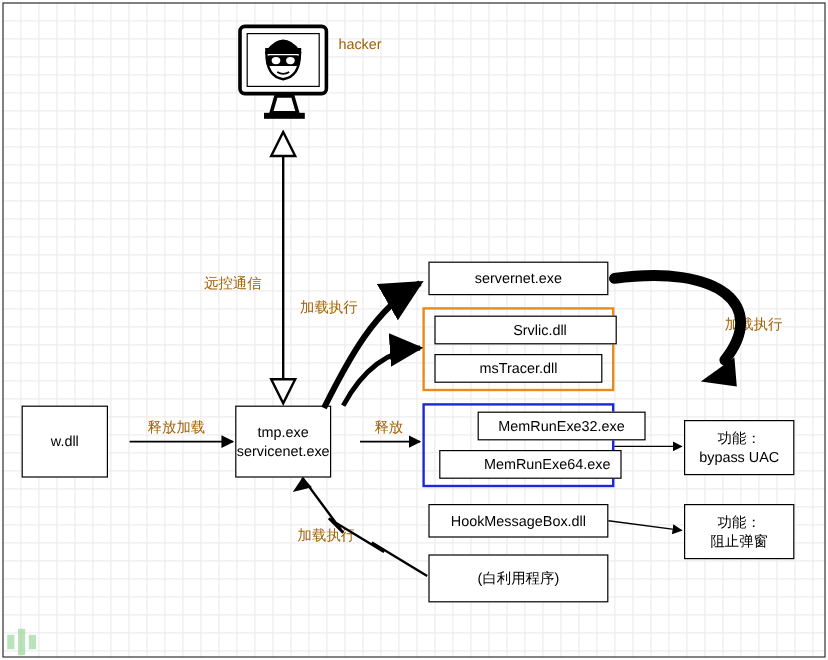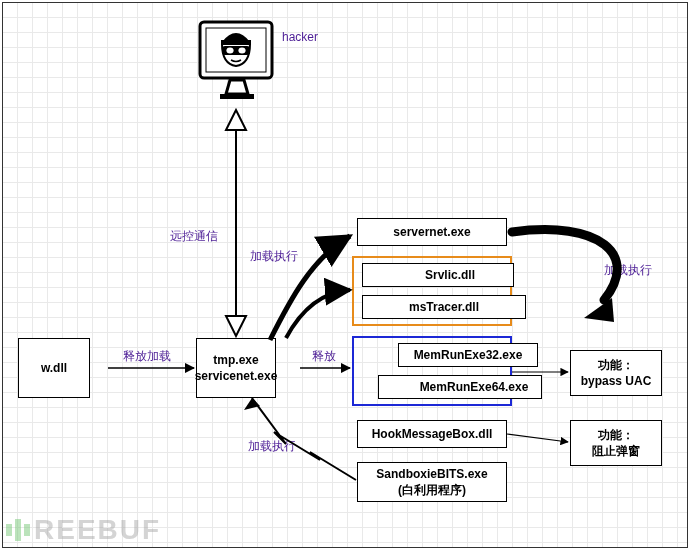--- a/index.html
+++ b/index.html
@@ -31,26 +31,25 @@
     position: absolute;
     border: 1px solid #000;
     background: #fff;
     display: flex;
     flex-direction: column;
     align-items: center;
     justify-content: center;
     text-align: center;
     line-height: 1.35;
     padding: 2px 4px;
-    font-weight: bold;
   }
   .label {
     position: absolute;
     font-size: 12px;
-    color: #4c1d95;
+    color: #a16207;
     background: transparent;
     white-space: nowrap;
   }
   .group-orange {
     position: absolute;
     border: 2px solid #e78b1a;
     background: transparent;
   }
   .group-blue {
     position: absolute;
@@ -129,38 +128,37 @@
 <div class="label" style="left:248px; top:438px;">加载执行</div>
 
 <div class="box" style="left:357px; top:218px; width:150px; height:28px;">
   <span>servernet.exe</span>
 </div>
 
 <div class="group-orange" style="left:352px; top:256px; width:160px; height:70px;"></div>
 <div class="box" style="left:362px; top:263px; width:152px; height:24px;padding-left:28px;">
   <span>Srvlic.dll</span>
 </div>
-<div class="box" style="left:362px; top:295px; width:164px; height:24px;">
+<div class="box" style="left:362px; top:295px; width:140px; height:24px;">
   <span>msTracer.dll</span>
 </div>
 
 <div class="group-blue" style="left:352px; top:336px; width:160px; height:70px;"></div>
 <div class="box" style="left:362px; top:343px; width:140px; height:24px;margin-left:36px;">
   <span>MemRunExe32.exe</span>
 </div>
-<div class="box" style="left:378px; top:375px; width:164px; height:24px;padding-left:32px;">
+<div class="box" style="left:366px; top:375px; width:152px; height:24px;padding-left:32px;">
   <span>MemRunExe64.exe</span>
 </div>
 
 <div class="box" style="left:357px; top:420px; width:150px; height:28px;">
   <span>HookMessageBox.dll</span>
 </div>
 
 <div class="box" style="left:357px; top:462px; width:150px; height:40px;">
-  <span>SandboxieBITS.exe</span>
   <span>(白利用程序)</span>
 </div>
 
 <div class="box" style="left:570px; top:350px; width:92px; height:46px; border:1px solid #000;">
   <span>功能：</span>
   <span>bypass UAC</span>
 </div>
 <div class="box" style="left:570px; top:420px; width:92px; height:46px; border:1px solid #000;">
   <span>功能：</span>
   <span>阻止弹窗</span>
@@ -198,14 +196,13 @@
   <path d="M 356 480 L 310 452 L 320 460 L 274 432 L 286 444 L 252 398" stroke="#000" stroke-width="2" fill="none"></path>
   <path d="M 252 398 L 244 410 L 260 406 Z" fill="#000"></path>
 </svg>
 
 <div class="watermark">
   <span class="bars">
     <span style="height:12px;"></span>
     <span style="height:22px;"></span>
     <span style="height:12px;"></span>
   </span>
-  <span>REEBUF</span>
 </div>
 
 </body></html>

